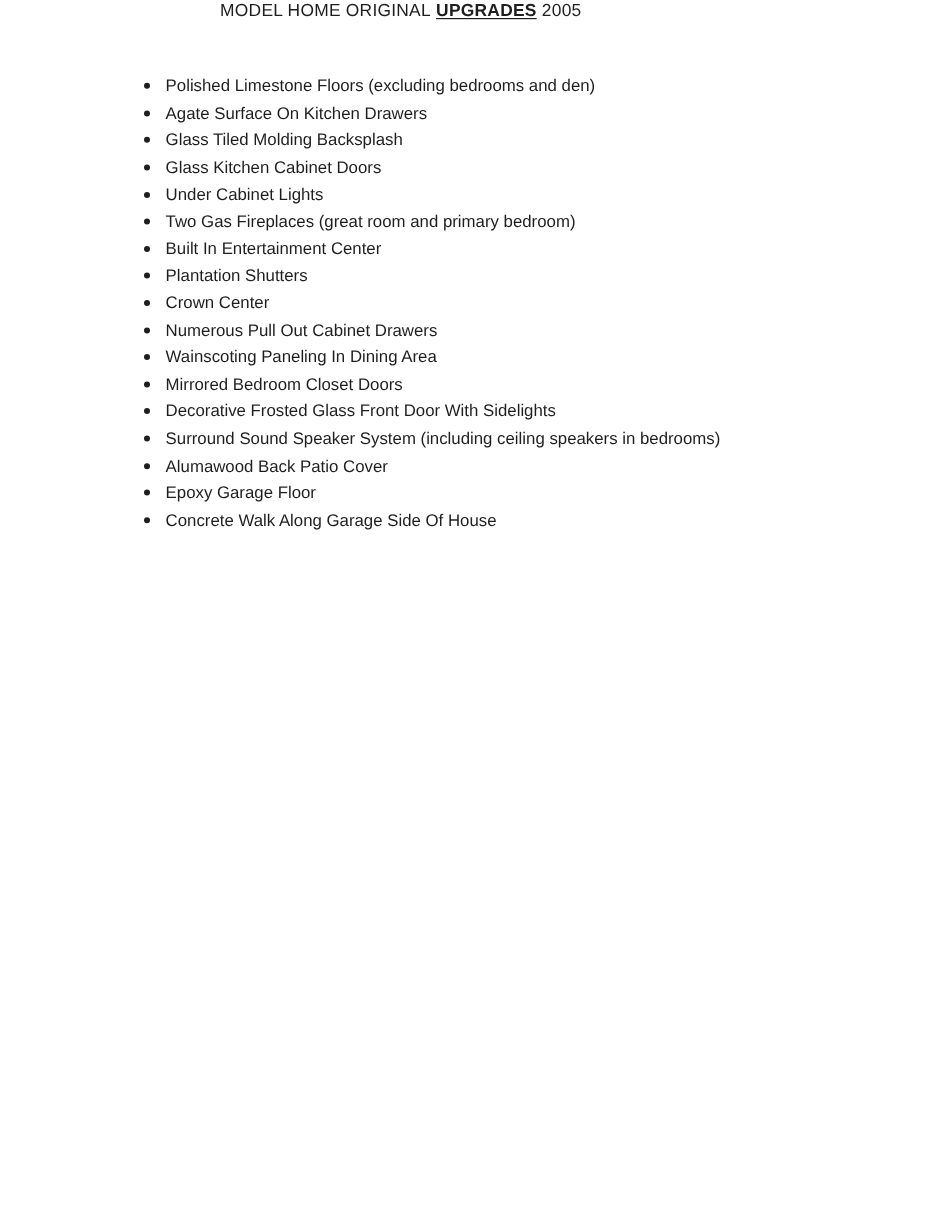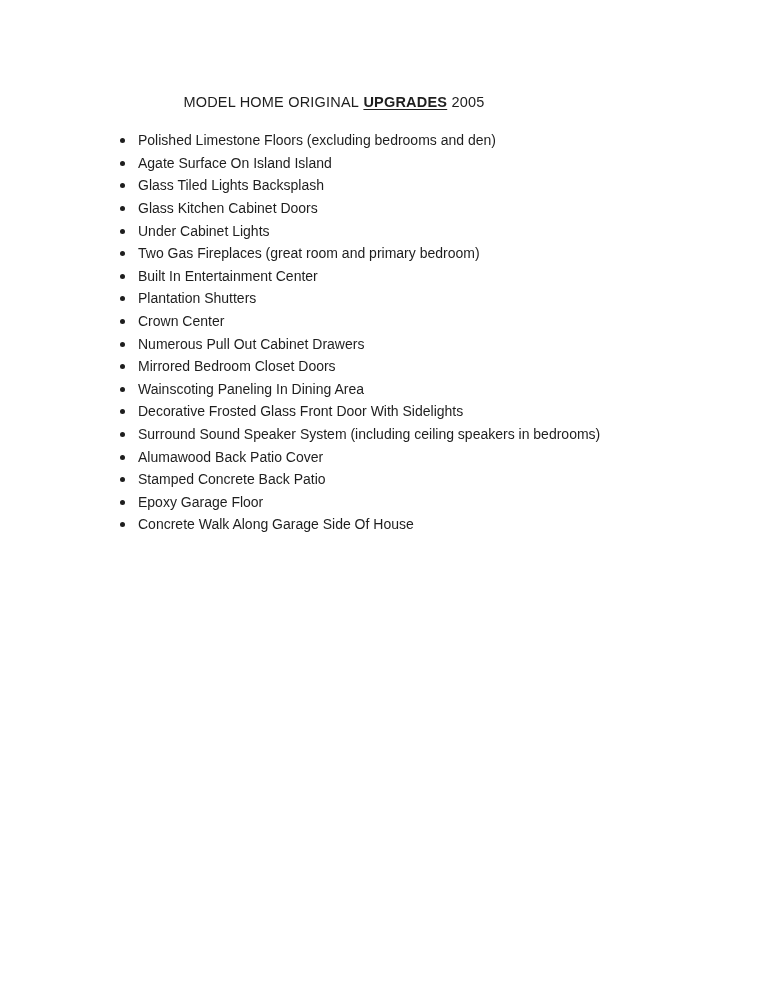--- a/index.html
+++ b/index.html
@@ -9,41 +9,40 @@
   }
   .page {
     position: relative;
     width: 668px;
     height: 1008px;
     background: #ffffff;
     font-family: "Liberation Sans", "DejaVu Sans", sans-serif;
     color: #1e1e1e;
     overflow: hidden;
     box-sizing: border-box;
-    padding-top: 93px;
   }
   .doc-title {
     text-align: center;
     font-size: 14.5px;
     line-height: 18px;
     letter-spacing: 0.2px;
     color: #1e1e1e;
     white-space: nowrap;
   }
   .doc-title .title-part + .title-part {
     margin-left: 0.30em;
   }
   .doc-title .title-emphasis {
     font-weight: 700;
     text-decoration: underline;
     text-underline-offset: 2px;
   }
   .upgrade-list {
     list-style: none;
-    margin: 18px 0 0 120px;
+    margin: 42px 0 0 120px;
     padding: 0;
   }
   .upgrade-item {
     display: flex;
     align-items: center;
     height: 22.6px;
     font-size: 14px;
     color: #1e1e1e;
     white-space: nowrap;
   }
@@ -68,26 +67,26 @@
   <ul class="upgrade-list">
 
       <li class="upgrade-item">
         <span class="bullet"></span>
         <span class="item-text">Polished Limestone Floors (excluding bedrooms and den)</span>
       </li>
 
 
       <li class="upgrade-item">
         <span class="bullet"></span>
-        <span class="item-text">Agate Surface On Island Island</span>
+        <span class="item-text">Agate Surface On Kitchen Drawers</span>
       </li>
 
       <li class="upgrade-item">
         <span class="bullet"></span>
-        <span class="item-text">Glass Tiled Lights Backsplash</span>
+        <span class="item-text">Glass Tiled Molding Backsplash</span>
       </li>
 
       <li class="upgrade-item">
         <span class="bullet"></span>
         <span class="item-text">Glass Kitchen Cabinet Doors</span>
       </li>
 
       <li class="upgrade-item">
         <span class="bullet"></span>
         <span class="item-text">Under Cabinet Lights</span>
@@ -113,49 +112,45 @@
         <span class="item-text">Crown Center</span>
       </li>
 
       <li class="upgrade-item">
         <span class="bullet"></span>
         <span class="item-text">Numerous Pull Out Cabinet Drawers</span>
       </li>
 
       <li class="upgrade-item">
         <span class="bullet"></span>
-        <span class="item-text">Mirrored Bedroom Closet Doors</span>
+        <span class="item-text">Wainscoting Paneling In Dining Area</span>
       </li>
 
       <li class="upgrade-item">
         <span class="bullet"></span>
-        <span class="item-text">Wainscoting Paneling In Dining Area</span>
+        <span class="item-text">Mirrored Bedroom Closet Doors</span>
       </li>
 
 
       <li class="upgrade-item">
         <span class="bullet"></span>
         <span class="item-text">Decorative Frosted Glass Front Door With Sidelights</span>
       </li>
 
 
       <li class="upgrade-item">
         <span class="bullet"></span>
         <span class="item-text">Surround Sound Speaker System (including ceiling speakers in bedrooms)</span>
       </li>
 
       <li class="upgrade-item">
         <span class="bullet"></span>
         <span class="item-text">Alumawood Back Patio Cover</span>
       </li>
 
-      <li class="upgrade-item">
-        <span class="bullet"></span>
-        <span class="item-text">Stamped Concrete Back Patio</span>
-      </li>
 
       <li class="upgrade-item">
         <span class="bullet"></span>
         <span class="item-text">Epoxy Garage Floor</span>
       </li>
 
       <li class="upgrade-item">
         <span class="bullet"></span>
         <span class="item-text">Concrete Walk Along Garage Side Of House</span>
       </li>

